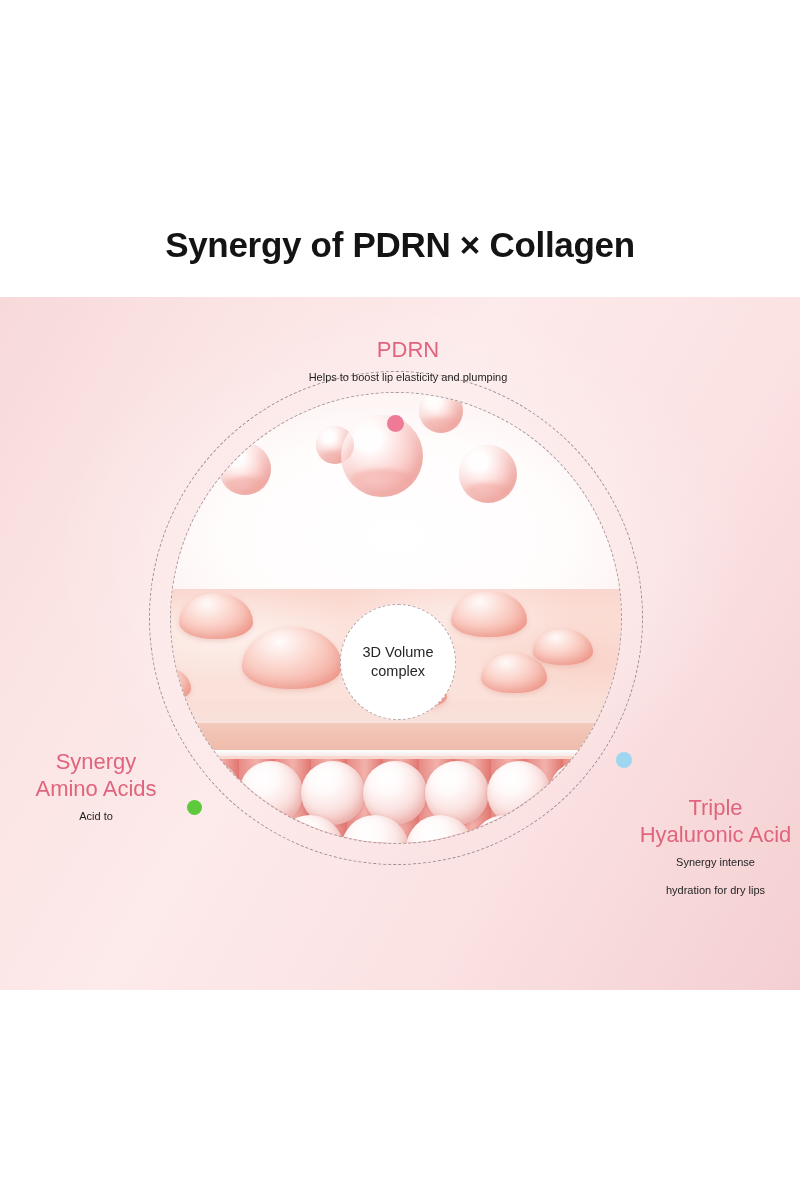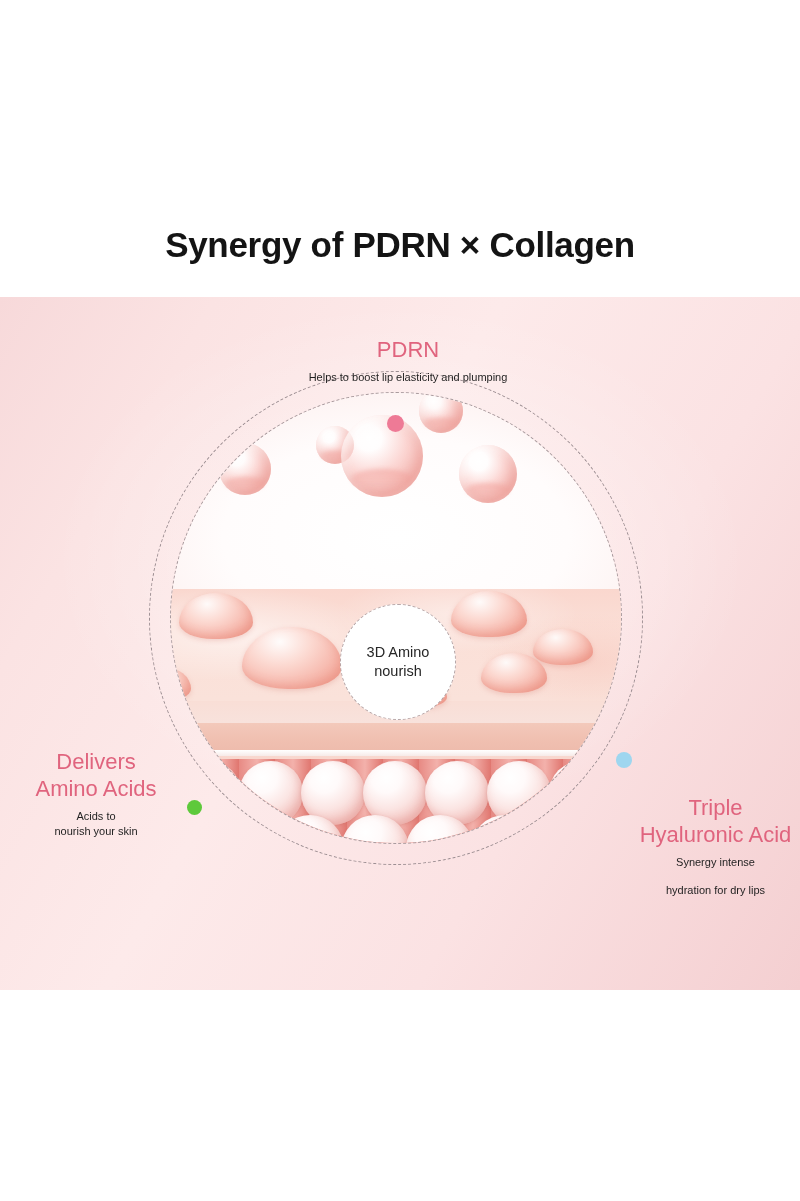--- a/index.html
+++ b/index.html
@@ -319,38 +319,37 @@
         <div class="pearl" style="left:275px; top:56px; width:68px; height:68px;"></div>
         <div class="pearl" style="left:340px; top:56px; width:68px; height:68px;"></div>
         <div class="pearl" style="left:405px; top:56px; width:68px; height:68px;"></div>
         <div class="pearl" style="left:470px; top:56px; width:68px; height:68px;"></div>
       </div>
     </div>
 
     <div class="stage-ring"></div>
 
     <div class="center-circle">
-      <span>3D Amino</span>
-      <span>nourish</span>
+      <span>3D Volume</span>
+      <span>complex</span>
     </div>
 
     <div class="dot dot-pdrn"></div>
     <div class="dot dot-collagen"></div>
     <div class="dot dot-hyaluronic"></div>
 
     <div class="label label-pdrn">
       <div class="heading">PDRN</div>
       <div class="desc">Helps to boost lip elasticity and plumping</div>
     </div>
 
     <div class="label label-collagen">
-      <div class="heading">Delivers</div>
+      <div class="heading">Synergy</div>
       <div class="heading">Amino Acids</div>
-      <div class="desc">Acids to</div>
-      <div class="desc" style="margin-top:0;">nourish your skin</div>
+      <div class="desc">Acid to</div>
     </div>
 
     <div class="label label-hyaluronic">
       <div class="heading">Triple</div>
       <div class="heading">Hyaluronic Acid</div>
       <div class="desc">Synergy intense</div>
       <div class="desc" style="margin-top:13px;">hydration for dry lips</div>
     </div>
 
   </div>

